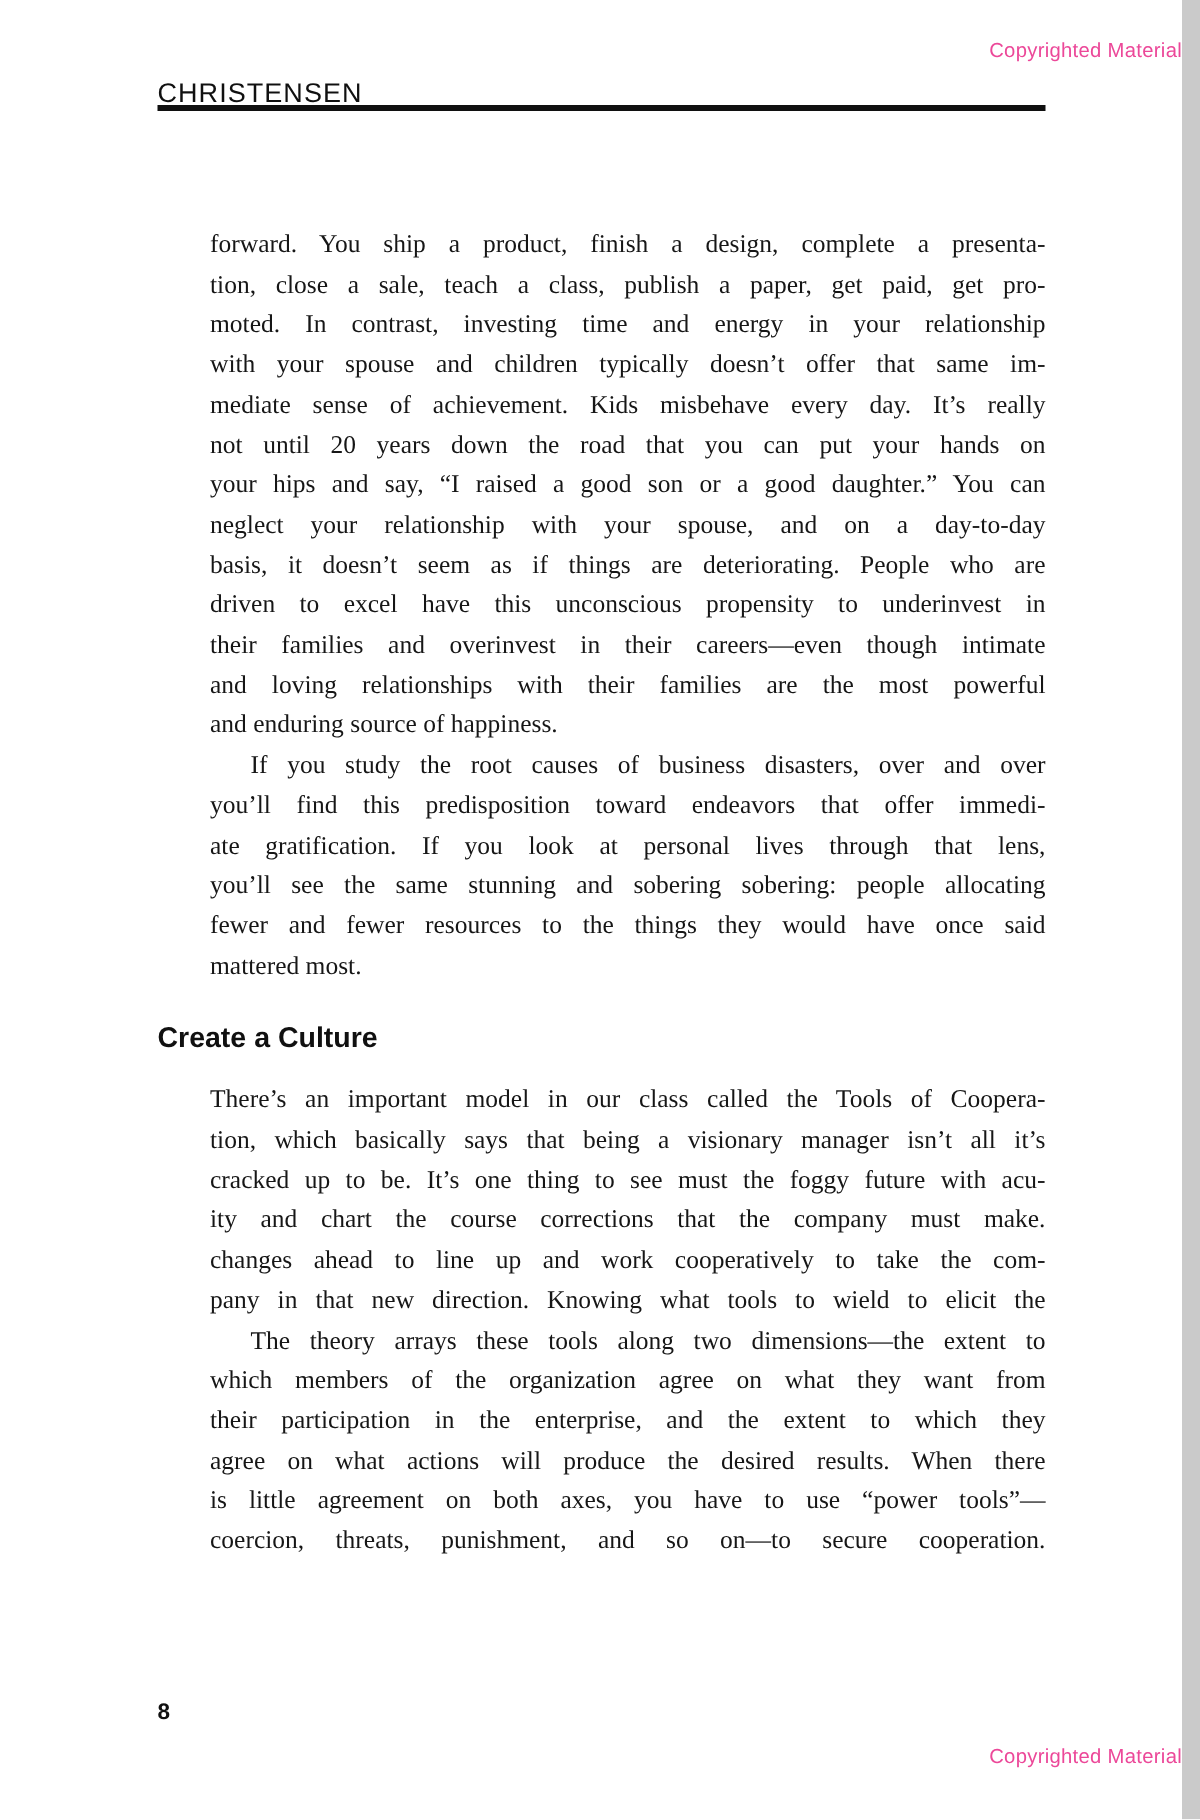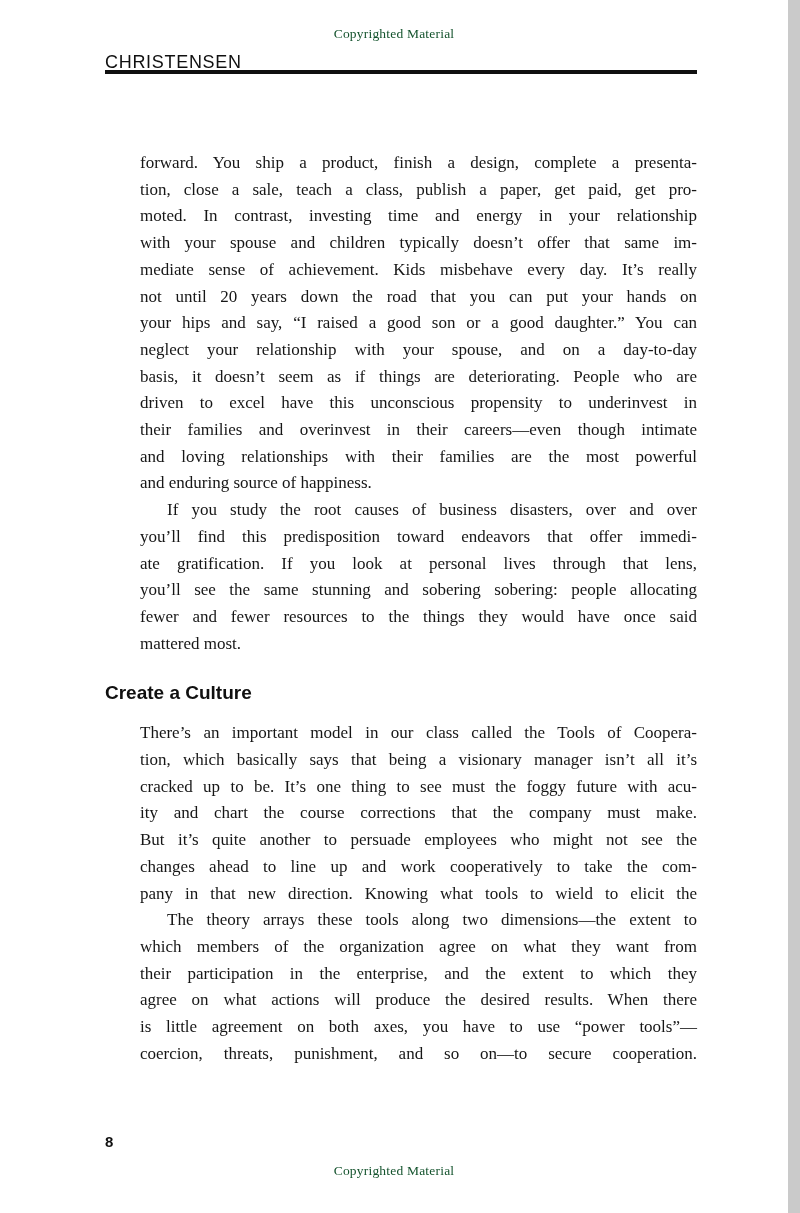--- a/index.html
+++ b/index.html
@@ -11,26 +11,26 @@
     position: relative;
     width: 800px;
     height: 1213px;
     background: #ffffff;
     overflow: hidden;
   }
   .top-notice, .bottom-notice {
     position: absolute;
     left: 0;
     right: 12px;
-    text-align: center;
-    font-family: Liberation Serif, serif;
+    text-align: right;
+    font-family: Liberation Sans, sans-serif;
     font-size: 13.5px;
     font-weight: 500;
     letter-spacing: 0.2px;
-    color: #14532d;
+    color: #ec4899;
   }
   .top-notice { top: 26px; }
   .bottom-notice { top: 1163px; }
   .running-header {
     position: absolute;
     top: 52px;
     left: 105px;
     font-family: "Liberation Sans", sans-serif;
     font-size: 18px;
     font-weight: 400;
@@ -128,21 +128,20 @@
         <div class="line last">mattered most.</div>
       </div>
 
     <h2 class="section-heading">Create a Culture</h2>
 
     <div class="para">
         <div class="line">There’s an important model in our class called the Tools of Coopera-</div>
         <div class="line">tion, which basically says that being a visionary manager isn’t all it’s</div>
         <div class="line">cracked up to be. It’s one thing to see must the foggy future with acu-</div>
         <div class="line">ity and chart the course corrections that the company must make.</div>
-        <div class="line">But it’s quite another to persuade employees who might not see the</div>
         <div class="line">changes ahead to line up and work cooperatively to take the com-</div>
         <div class="line">pany in that new direction. Knowing what tools to wield to elicit the</div>
       </div>
 
     <div class="para indent justify-last">
         <div class="line">The theory arrays these tools along two dimensions—the extent to</div>
         <div class="line">which members of the organization agree on what they want from</div>
         <div class="line">their participation in the enterprise, and the extent to which they</div>
         <div class="line">agree on what actions will produce the desired results. When there</div>
         <div class="line">is little agreement on both axes, you have to use “power tools”—</div>

